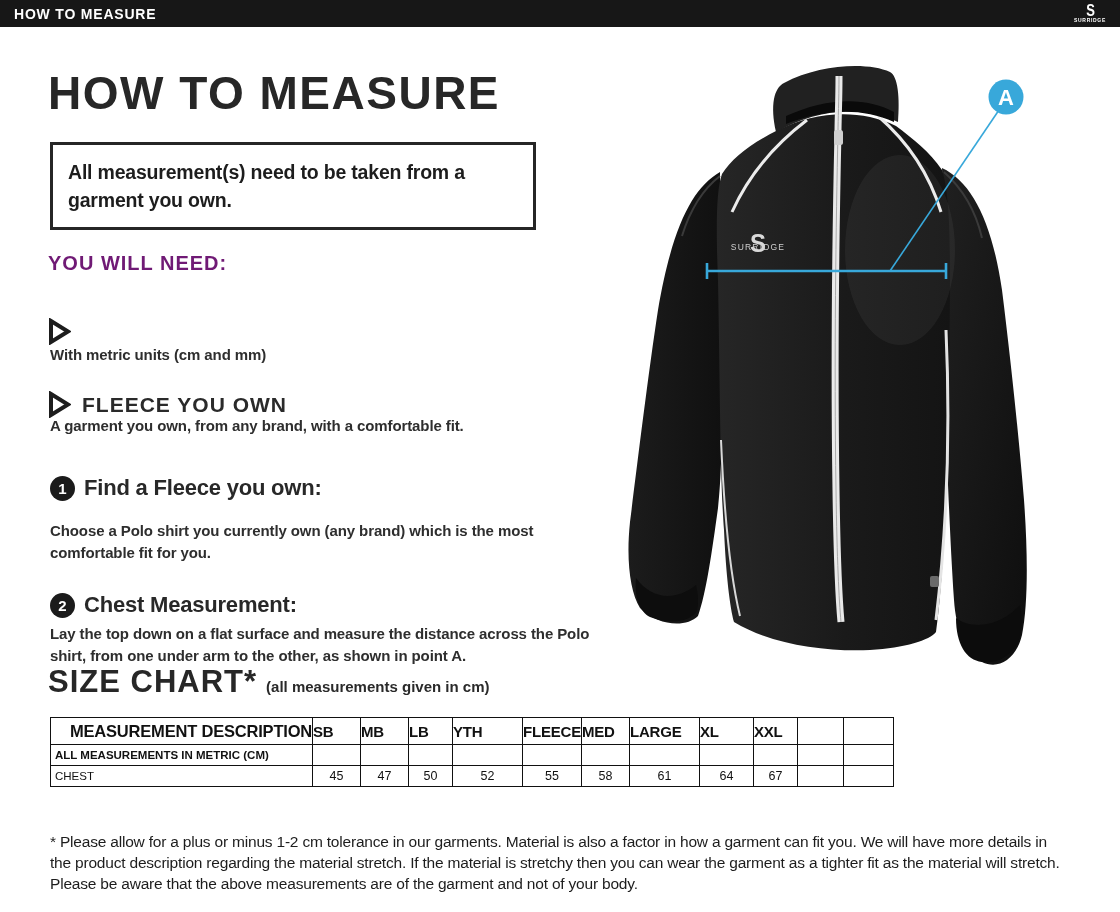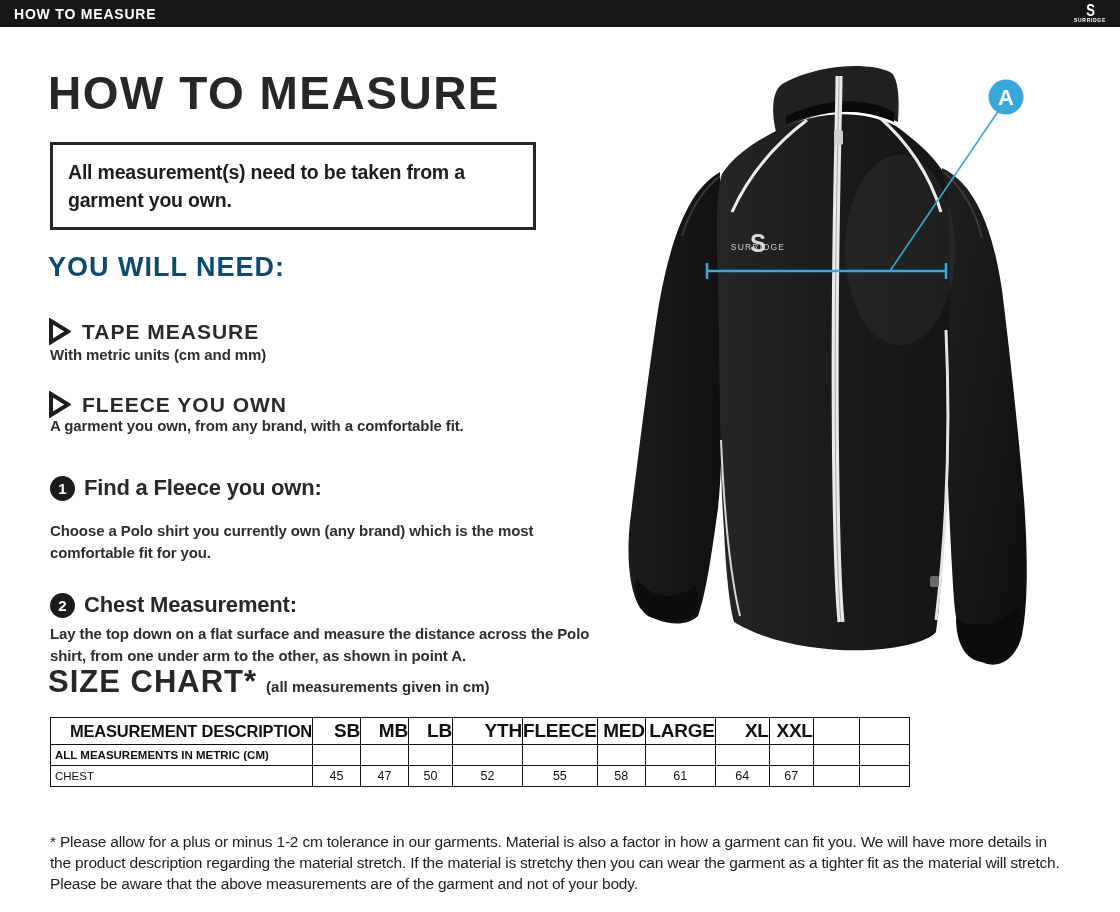--- a/index.html
+++ b/index.html
@@ -28,22 +28,22 @@
     position:absolute; left:48px; top:66px; font-size:46px; font-weight:bold;
     letter-spacing:1.5px; color:#272727;
   }
   .note-box {
     position:absolute; left:50px; top:142px; width:486px;
     border:3px solid #262626; padding:13px 15px;
     font-size:19.5px; font-weight:bold; line-height:28px; color:#1d1d1d;
     letter-spacing:-0.2px;
   }
   .ywn-heading {
-    position:absolute; left:48px; top:252px; font-size:27px; font-weight:bold;
-    letter-spacing:1px; color:#0c4a6e;
+    position:absolute; left:48px; top:252px; font-size:20px; font-weight:bold;
+    letter-spacing:1px; color:#701a75;
   }
   .tool { position:absolute; left:48px; display:flex; align-items:center; gap:11px; }
   .tool-1 { top:318px; }
   .tool-2 { top:391px; }
   .tool-label { font-size:21px; font-weight:bold; letter-spacing:1px; color:#2a2a2a; }
   .tool-desc {
     position:absolute; left:50px; font-size:15px; font-weight:bold; color:#2e2e2e;
     letter-spacing:-0.1px;
   }
   .tool-desc-1 { top:346px; }
@@ -68,21 +68,21 @@
 
   .sizechart-head { position:absolute; left:48px; top:664px; display:flex; align-items:baseline; gap:9px; }
   .sizechart-title { font-size:31px; font-weight:bold; letter-spacing:1px; color:#272727;text-align:center; }
   .sizechart-sub { font-size:15px; font-weight:bold; color:#2a2a2a; }
 
   
   .size-table-wrap { position:absolute; left:50px; top:717px; }
   table { border-collapse:collapse; table-layout:fixed; background:#fff; }
   table, th, td { border:1.5px solid #111; }
   th, td { overflow:hidden; white-space:nowrap; }
-  thead th { height:27px; font-weight:bold; text-align:right; font-size:19px; letter-spacing:-0.2px; color:#111; }
+  thead th { height:27px; font-weight:bold; text-align:left; font-size:15px; letter-spacing:-0.2px; color:#111; }
   thead th.desc { text-align:left; padding-left:19px; font-size:16.5px; }
   tbody td { height:21px; font-size:12.5px; text-align:center; color:#111; }
   tbody td.rowlabel { text-align:left; padding-left:4px; font-size:11.5px; }
   tbody tr.metric td.rowlabel { font-weight:bold; }
 
   .footnote {
     position:absolute; left:50px; top:831px; width:1010px;
     font-size:15.5px; line-height:21px; color:#1d1d1d; letter-spacing:-0.2px;
   }
 
@@ -105,21 +105,20 @@
 <h1 class="page-title">HOW TO MEASURE</h1>
 
 <div class="note-box">All measurement(s) need to be taken from a garment you own.</div>
 
 <h2 class="ywn-heading">YOU WILL NEED:</h2>
 
 <div class="tool tool-1">
   <svg class="tri-icon" width="23" height="27" viewBox="0 0 23 27">
     <polygon points="3,3 20,13.5 3,24" fill="none" stroke="#1d1d1d" stroke-width="4"></polygon>
   </svg>
-  <span class="tool-label">TAPE MEASURE</span>
 </div>
 <div class="tool-desc tool-desc-1">With metric units (cm and mm)</div>
 
 <div class="tool tool-2">
   <svg class="tri-icon" width="23" height="27" viewBox="0 0 23 27">
     <polygon points="3,3 20,13.5 3,24" fill="none" stroke="#1d1d1d" stroke-width="4"></polygon>
   </svg>
   <span class="tool-label">FLEECE YOU OWN</span>
 </div>
 <div class="tool-desc tool-desc-2">A garment you own, from any brand, with a comfortable fit.</div>

